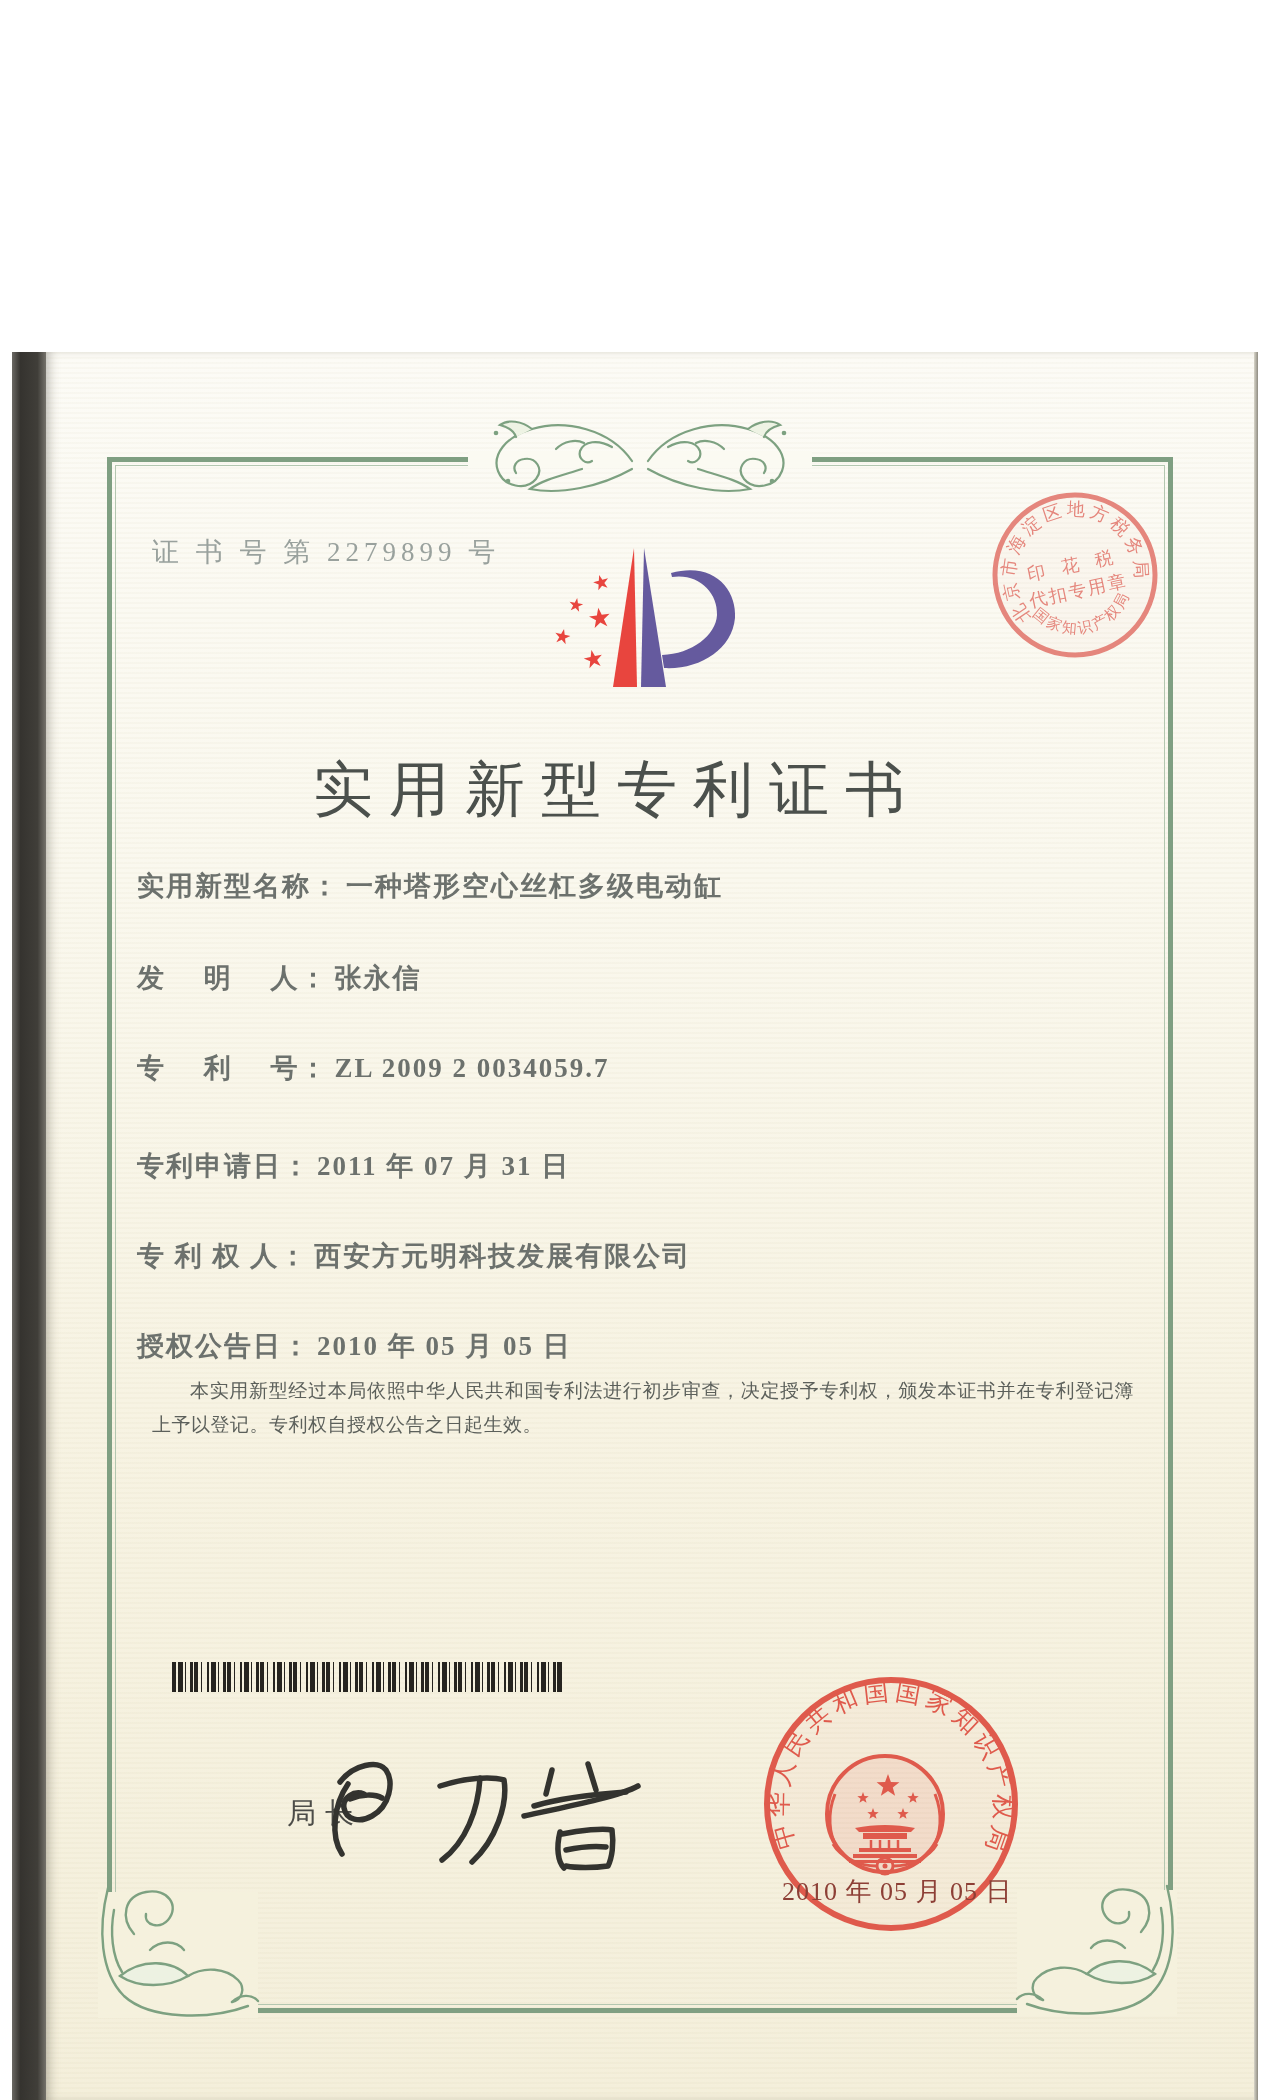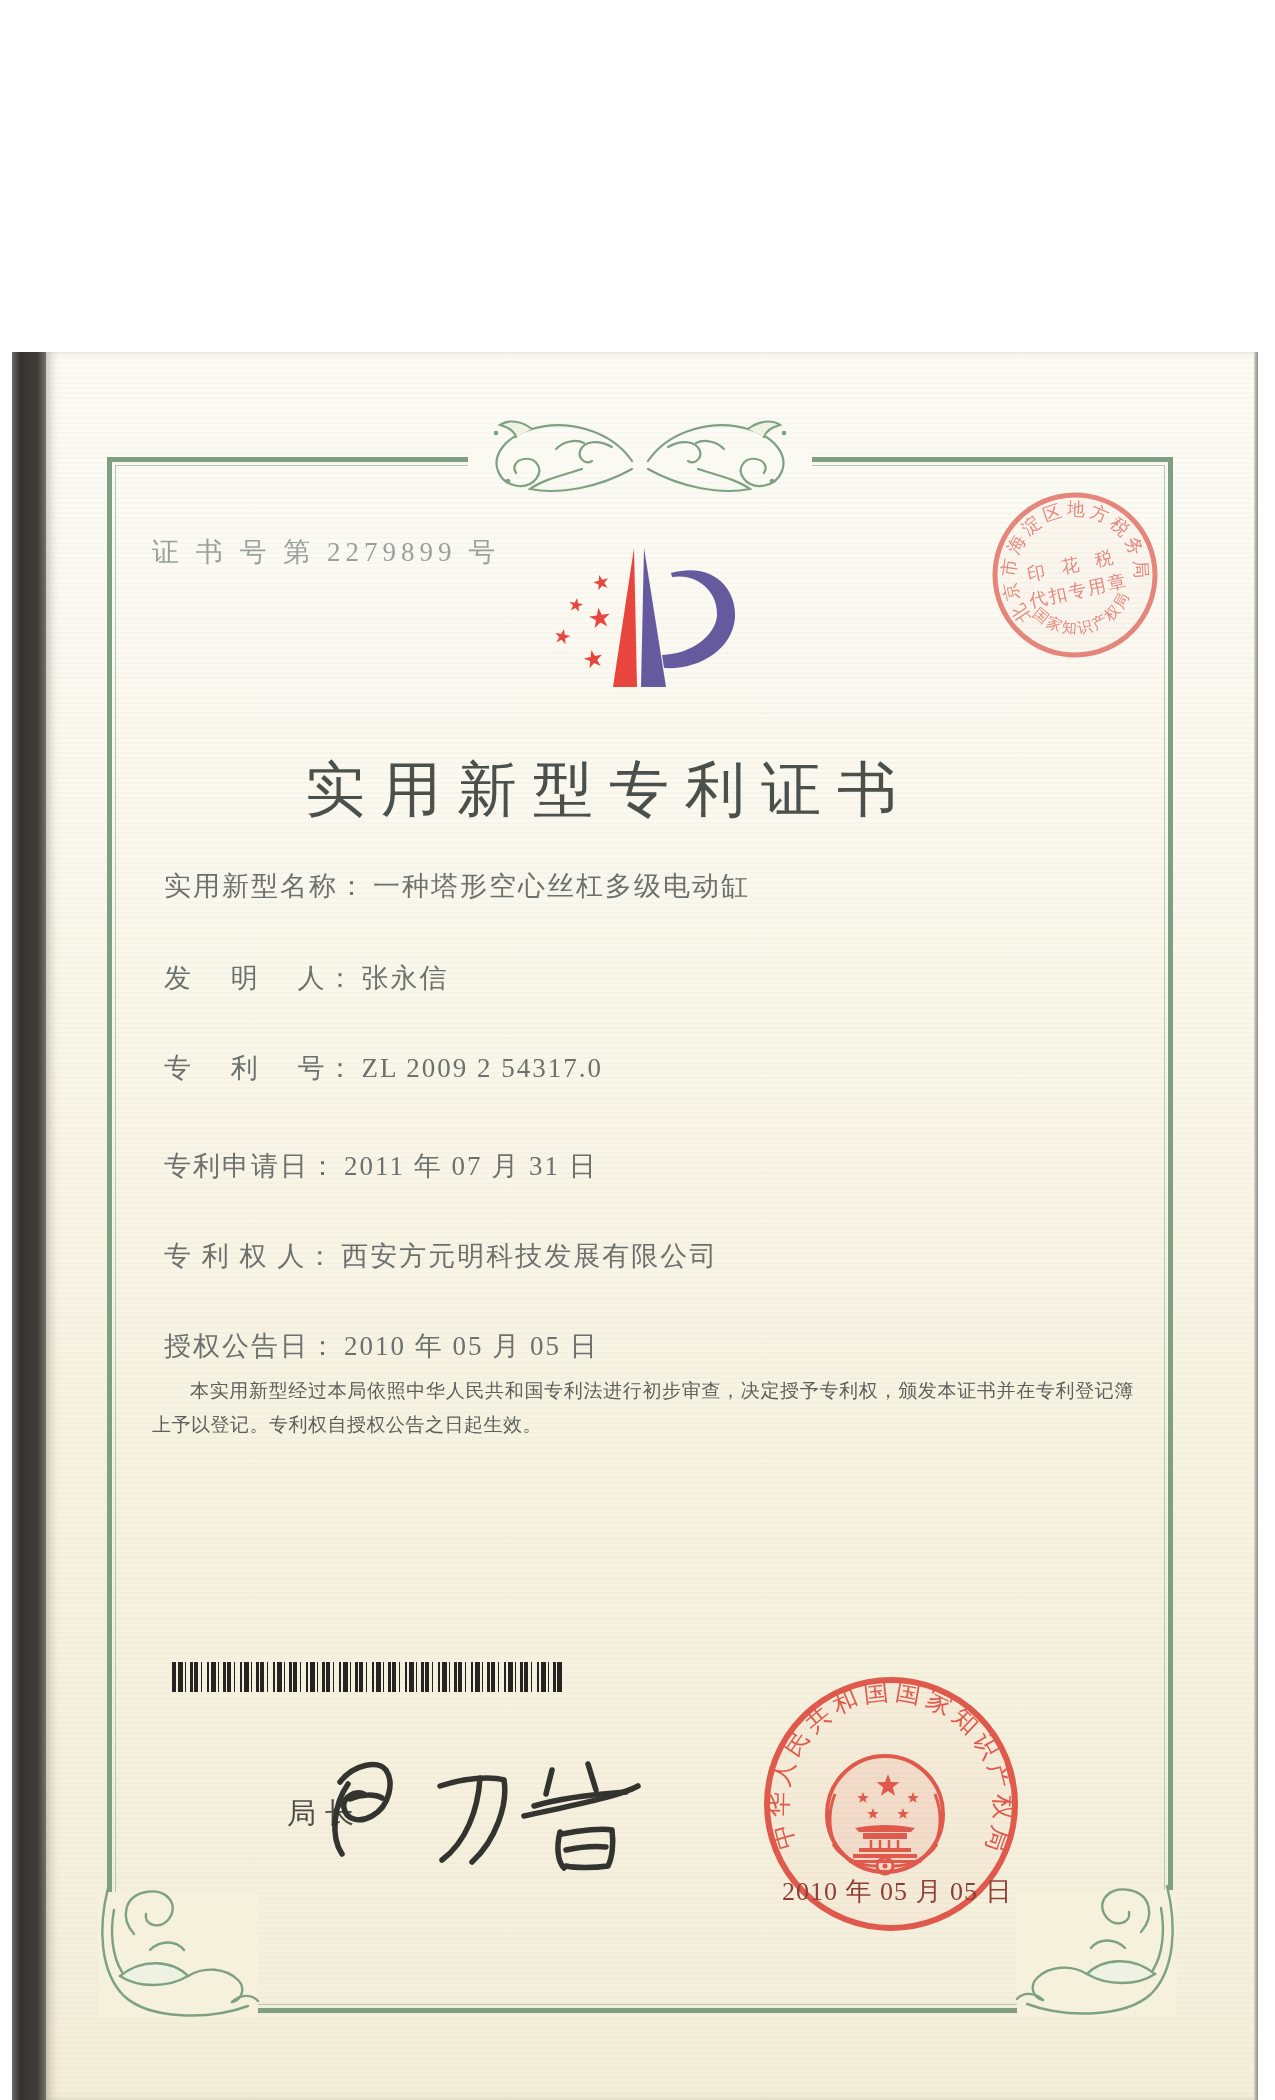--- a/index.html
+++ b/index.html
@@ -36,25 +36,25 @@
     box-sizing:border-box;border:5px solid #7f9f82;
   }
   .frame-inner{position:absolute;inset:3px;border:1px solid #b3c7b0;}
 
   .cert-no{
     position:absolute;left:106px;top:182px;font-size:27px;letter-spacing:5px;
     color:#99a19d;white-space:nowrap;
   }
 
   .title{
-    position:absolute;left:1px;top:358px;width:1124px;text-align:center;
+    position:absolute;left:9px;top:358px;width:1124px;text-align:center;
     font-size:60px;letter-spacing:16px;color:#4b504c;font-weight:normal;
   }
 
-  .field-row{position:absolute;left:118px;font-size:27px;color:#6c716d;letter-spacing:2px;white-space:nowrap;}
+  .field-row{position:absolute;left:91px;font-size:27px;color:#6c716d;letter-spacing:2px;white-space:nowrap;font-weight:bold;}
   .field-row .f-label{margin-right:6px;}
   .fr-0{top:516px;} .fr-1{top:608px;} .fr-2{top:698px;} .fr-3{top:796px;} .fr-4{top:886px;} .fr-5{top:976px;}
 
   .paras{position:absolute;left:106px;top:1022px;width:982px;}
   .paras p{
     margin:0 0 7px 0;font-size:19px;line-height:34px;color:#5c605b;
     text-indent:2em;text-align:justify;letter-spacing:0.5px;
   }
 
   .barcode{
@@ -157,21 +157,21 @@
 
     <h1 class="title">实用新型专利证书</h1>
 
     <div class="field-row fr-0">
       <span class="f-label">实用新型名称：</span><span class="f-value">一种塔形空心丝杠多级电动缸</span>
     </div>
     <div class="field-row fr-1">
       <span class="f-label">发　 明　 人：</span><span class="f-value">张永信</span>
     </div>
     <div class="field-row fr-2">
-      <span class="f-label">专　 利　 号：</span><span class="f-value">ZL 2009 2 54317.0</span>
+      <span class="f-label">专　 利　 号：</span><span class="f-value">ZL 2009 2 0034059.7</span>
     </div>
     <div class="field-row fr-3">
       <span class="f-label">专利申请日：</span><span class="f-value">2011 年 07 月 31 日</span>
     </div>
     <div class="field-row fr-4">
       <span class="f-label">专 利 权 人：</span><span class="f-value">西安方元明科技发展有限公司</span>
     </div>
     <div class="field-row fr-5">
       <span class="f-label">授权公告日：</span><span class="f-value">2010 年 05 月 05 日</span>
     </div>

